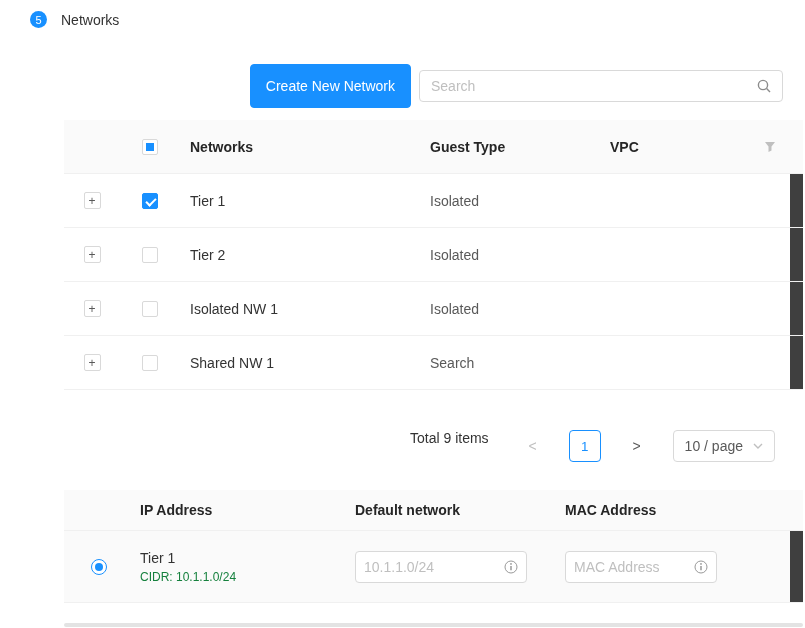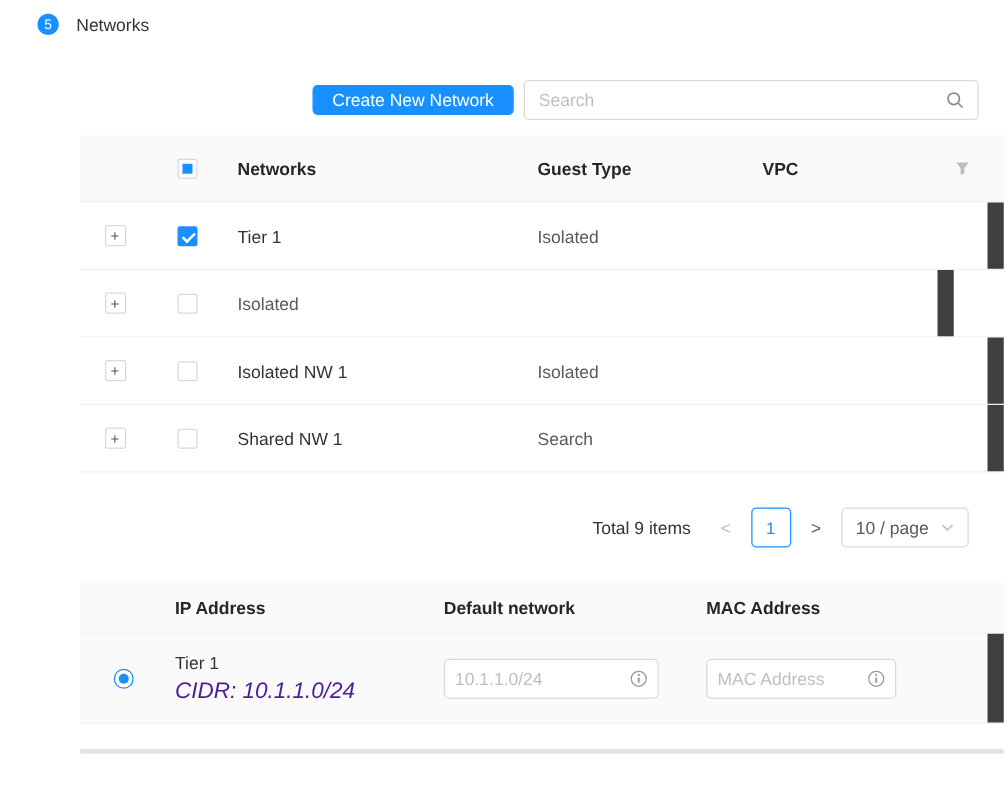--- a/index.html
+++ b/index.html
@@ -9,21 +9,21 @@
   .step-header { display:flex; align-items:center; gap:14px; padding:11px 0 0 30px; }
   .step-circle { width:17px; height:17px; border-radius:50%; background:#1890ff; color:#fff;
     font-size:11px; display:flex; align-items:center; justify-content:center; flex:0 0 auto; }
   .step-label { font-size:14px; color:#333; }
 
   .content { margin-left:64px; width:739px; }
 
   
   .toolbar { display:flex; justify-content:flex-end; align-items:center; gap:8px;
     margin-top:36px; padding-right:20px; }
-  .btn-primary { height:24px; padding:0 15px; background:#1890ff; border:1px solid #1890ff;
+  .btn-primary { height:44px; padding:0 15px; background:#1890ff; border:1px solid #1890ff;
     color:#fff; font-size:14px; border-radius:4px; cursor:pointer; font-family:inherit; }
   .search-box { width:364px; height:32px; border:1px solid #d9d9d9; border-radius:4px;
     background:#fff; display:flex; align-items:center; padding:0 11px; }
   .search-box input { flex:1; border:none; outline:none; font-size:14px; color:#333;
     font-family:inherit; background:transparent; }
   .search-box input::placeholder { color:#bfbfbf; }
 
   
   .t1 { margin-top:12px; font-size:14px; }
   .t1-header { display:grid; grid-template-columns:56px 60px 240px 180px 150px 1fr 40px 13px;
@@ -44,22 +44,22 @@
   .checkbox.checked { background:#1890ff; border-color:#1890ff; }
   .checkbox.checked::after { content:""; position:absolute; left:5px; top:2px; width:4px;
     height:8px; border:solid #fff; border-width:0 2px 2px 0; transform:rotate(45deg); }
   .checkbox.indeterminate::after { content:""; position:absolute; left:3px; top:3px;
     width:8px; height:8px; background:#1890ff; }
 
   .scroll-seg { background:#3f3f3f; height:100%; width:13px; }
   .scroll-corner { background:#fafafa; height:100%; width:13px; }
 
   
-  .pagination { display:flex; justify-content:flex-end; align-items:center; gap:8px;
-    margin-top:28px; padding-right:28px; font-size:14px; }
+  .pagination { display:flex; justify-content:flex-end; align-items:flex-start; gap:24px;
+    margin-top:40px; padding-right:28px; font-size:14px; }
   .total-text { color:#333; margin-right:8px; }
   .page-arrow { width:24px; height:32px; display:flex; align-items:center; justify-content:center;
     background:transparent; border:none; font-size:14px; cursor:pointer; font-family:inherit; }
   .page-arrow.prev { color:#bfbfbf; }
   .page-arrow.next { color:#595959; }
   .page-num { width:32px; height:32px; border:1px solid #1890ff; border-radius:4px;
     background:#fff; color:#1890ff; display:flex; align-items:center; justify-content:center;
     cursor:pointer; }
   .page-size { height:32px; border:1px solid #d9d9d9; border-radius:4px; background:#fff;
     display:flex; align-items:center; gap:10px; padding:0 11px; color:#595959; cursor:pointer; }
@@ -71,21 +71,21 @@
   .t2-row { display:grid; grid-template-columns:70px 215px 210px 1fr 13px; align-items:center;
     height:72px; background:#fafafa; border-bottom:1px solid #f0f0f0; }
   .cell-pad6 { padding-left:6px; }
 
   .radio { width:16px; height:16px; border-radius:50%; border:1px solid #1890ff; background:#fff;
     position:relative; cursor:pointer; }
   .radio::after { content:""; position:absolute; left:3px; top:3px; width:8px; height:8px;
     border-radius:50%; background:#1890ff; }
 
   .net-name { color:#333; }
-  .net-cidr { color:#4c1d95; font-size:18px; margin-top:4px;font-style:italic; }
+  .net-cidr { color:#15803d; font-size:12px; margin-top:4px; }
 
   .field { height:32px; border:1px solid #d9d9d9; border-radius:4px; background:#fff;
     display:flex; align-items:center; padding:0 8px; gap:6px; }
   .field input { flex:1; min-width:0; border:none; outline:none; font-size:14px; color:#333;
     font-family:inherit; background:transparent; }
   .field input::placeholder { color:#bfbfbf; }
   .field-ip { width:172px; }
   .field-mac { width:152px; }
 
   .bottom-scrollbar { margin-top:20px; height:4px; width:739px; background:#e3e3e3; border-radius:2px; }
@@ -145,20 +145,21 @@
       <div class="scroll-seg"></div>
     </div>
 
     <div class="t1-row">
       <div class="cell-center">
           <button class="expand-btn">+</button>
         </div>
       <div class="cell-center">
           <div class="checkbox"></div>
         </div>
+      <div class="cell-pad">Tier 2</div>
       <div class="cell-pad guest">Isolated</div>
       <div class="cell-pad"></div>
       <div></div>
       <div class="scroll-seg"></div>
     </div>
 
     <div class="t1-row">
       <div class="cell-center">
           <button class="expand-btn">+</button>
         </div>

